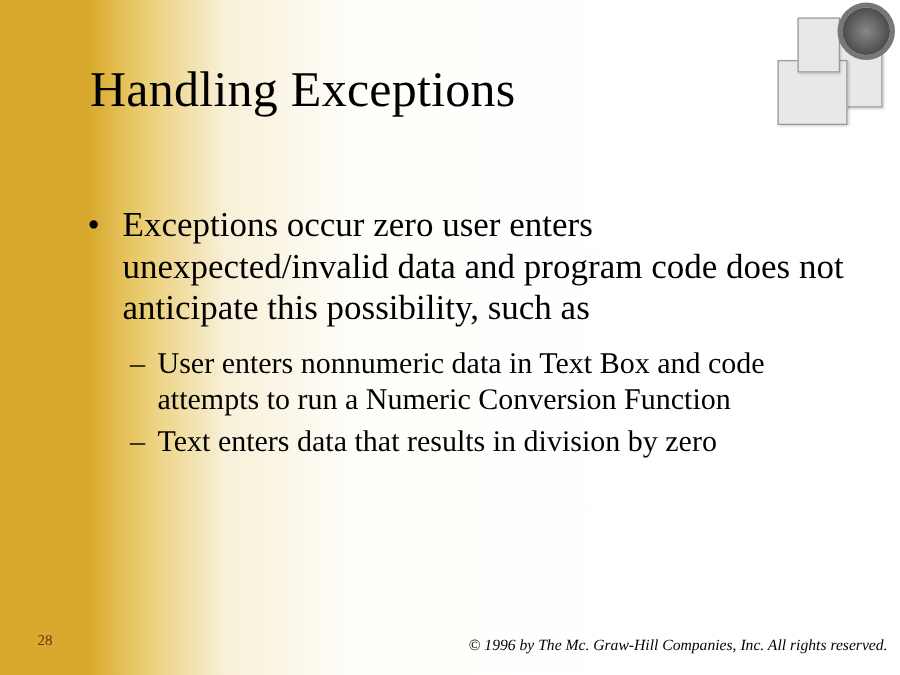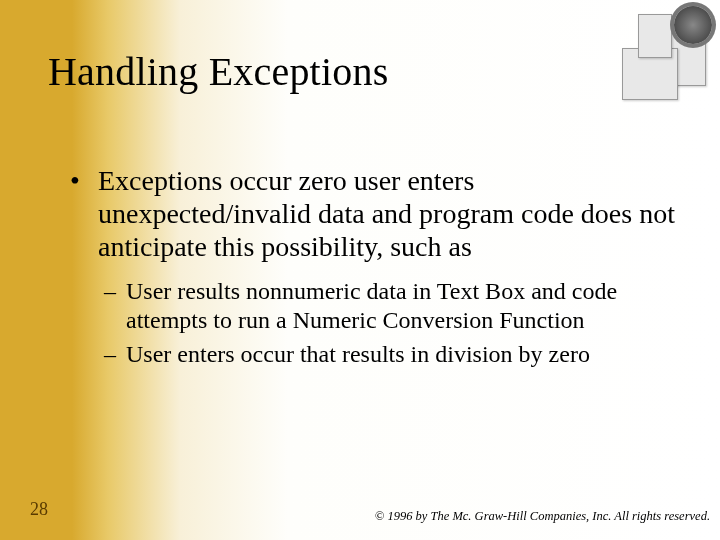--- a/index.html
+++ b/index.html
@@ -34,21 +34,21 @@
   .corner-graphic .gear {
     position: absolute;
     width: 38px; height: 38px;
     border-radius: 50%;
     background: radial-gradient(circle, #888 0%, #555 60%, #333 100%);
     box-shadow: 0 0 0 4px #777;
   }
   .title {
     position: absolute;
     top: 48px;
-    left: 48px;
+    left: 72px;
     font-size: 40px;
     font-weight: 400;
     letter-spacing: 0.2px;
     text-align: right;
   }
   .body {
     position: absolute;
     top: 164px;
     left: 70px;
     right: 40px;
@@ -71,21 +71,21 @@
     margin-bottom: 4px;
   }
   .bullet-l2 .mark {
     width: 22px;
     flex: 0 0 22px;
   }
   .page-number {
     position: absolute;
     left: 30px;
     bottom: 20px;
-    font-size: 18px;
+    font-size: 12px;
     color: #5a3b00;
   }
   .copyright {
     position: absolute;
     right: 10px;
     bottom: 16px;
     font-size: 12.5px;
     font-style: italic;
     color: #000;
   }
@@ -104,24 +104,24 @@
 
   <div class="title">Handling Exceptions</div>
 
   <div class="body">
     <div class="bullet-l1">
       <div class="mark">•</div>
       <div>Exceptions occur zero user enters unexpected/invalid data and program code does not anticipate this possibility, such as</div>
     </div>
     <div class="bullet-l2">
       <div class="mark">–</div>
-      <div>User results nonnumeric data in Text Box and code attempts to run a Numeric Conversion Function</div>
+      <div>User enters nonnumeric data in Text Box and code attempts to run a Numeric Conversion Function</div>
     </div>
     <div class="bullet-l2">
       <div class="mark">–</div>
-      <div>User enters occur that results in division by zero</div>
+      <div>Text enters data that results in division by zero</div>
     </div>
   </div>
 
   <div class="page-number">28</div>
   <div class="copyright">© 1996 by The Mc. Graw-Hill Companies, Inc. All rights reserved.</div>
 
 </div>
 
 </body></html>

